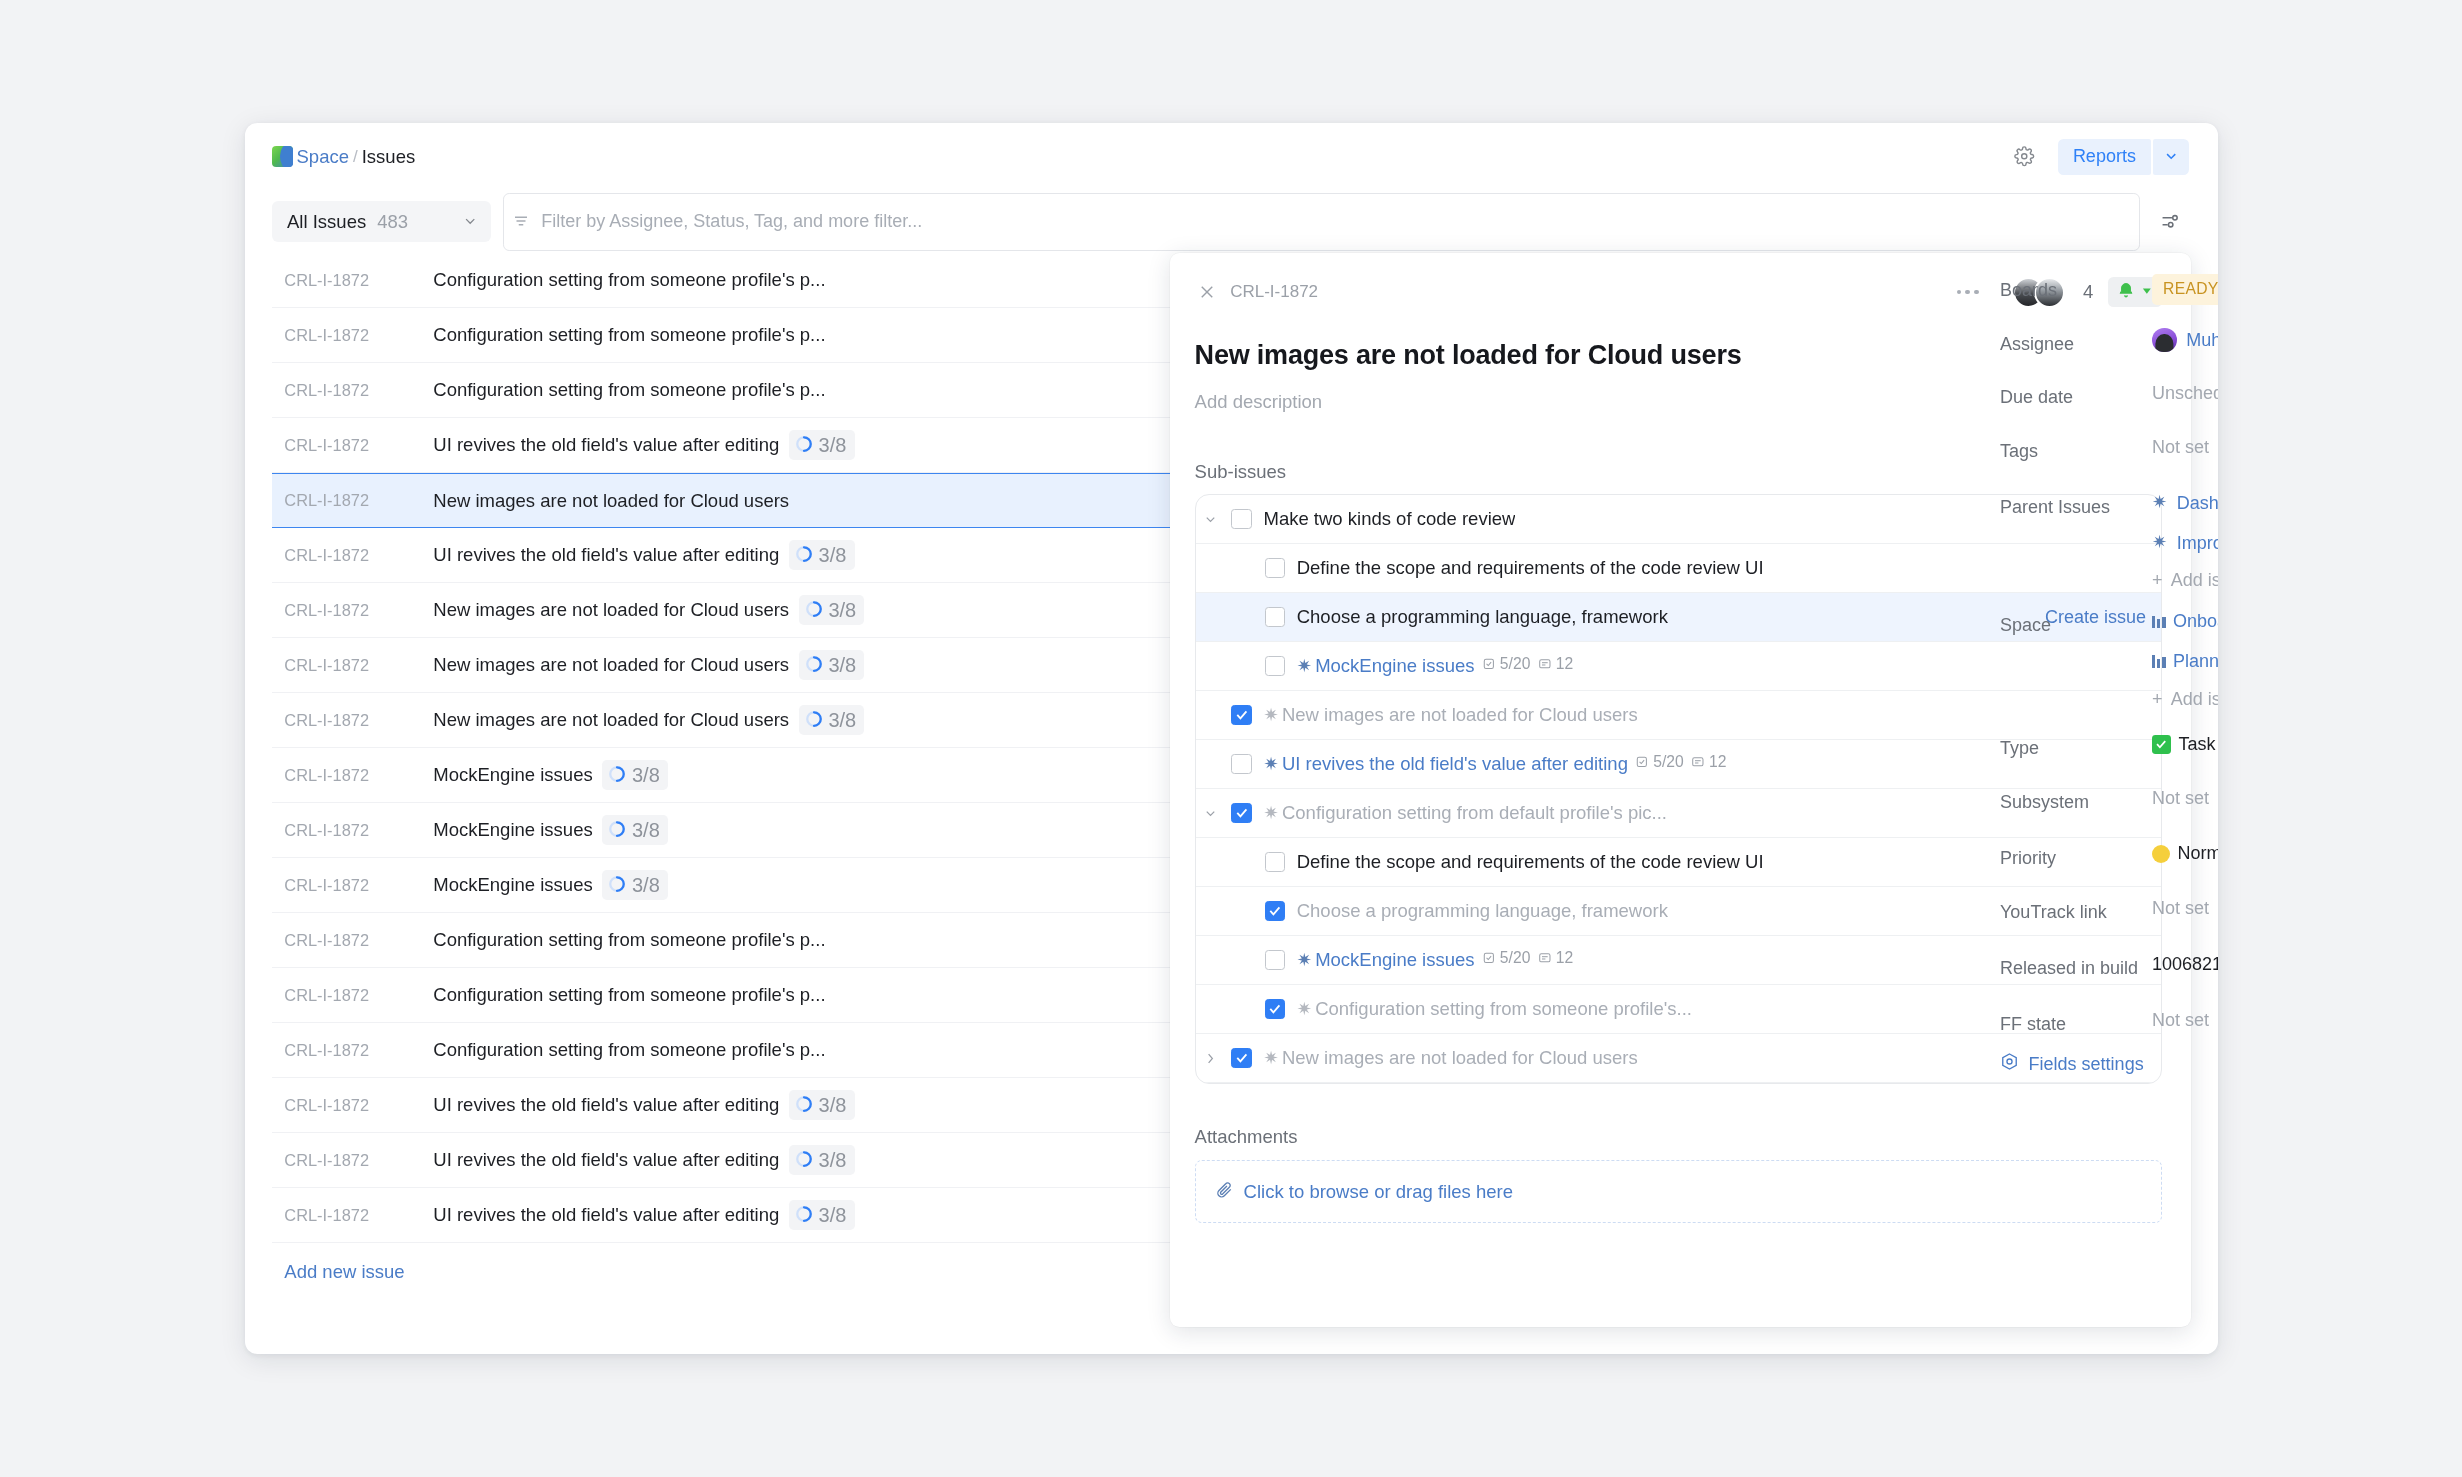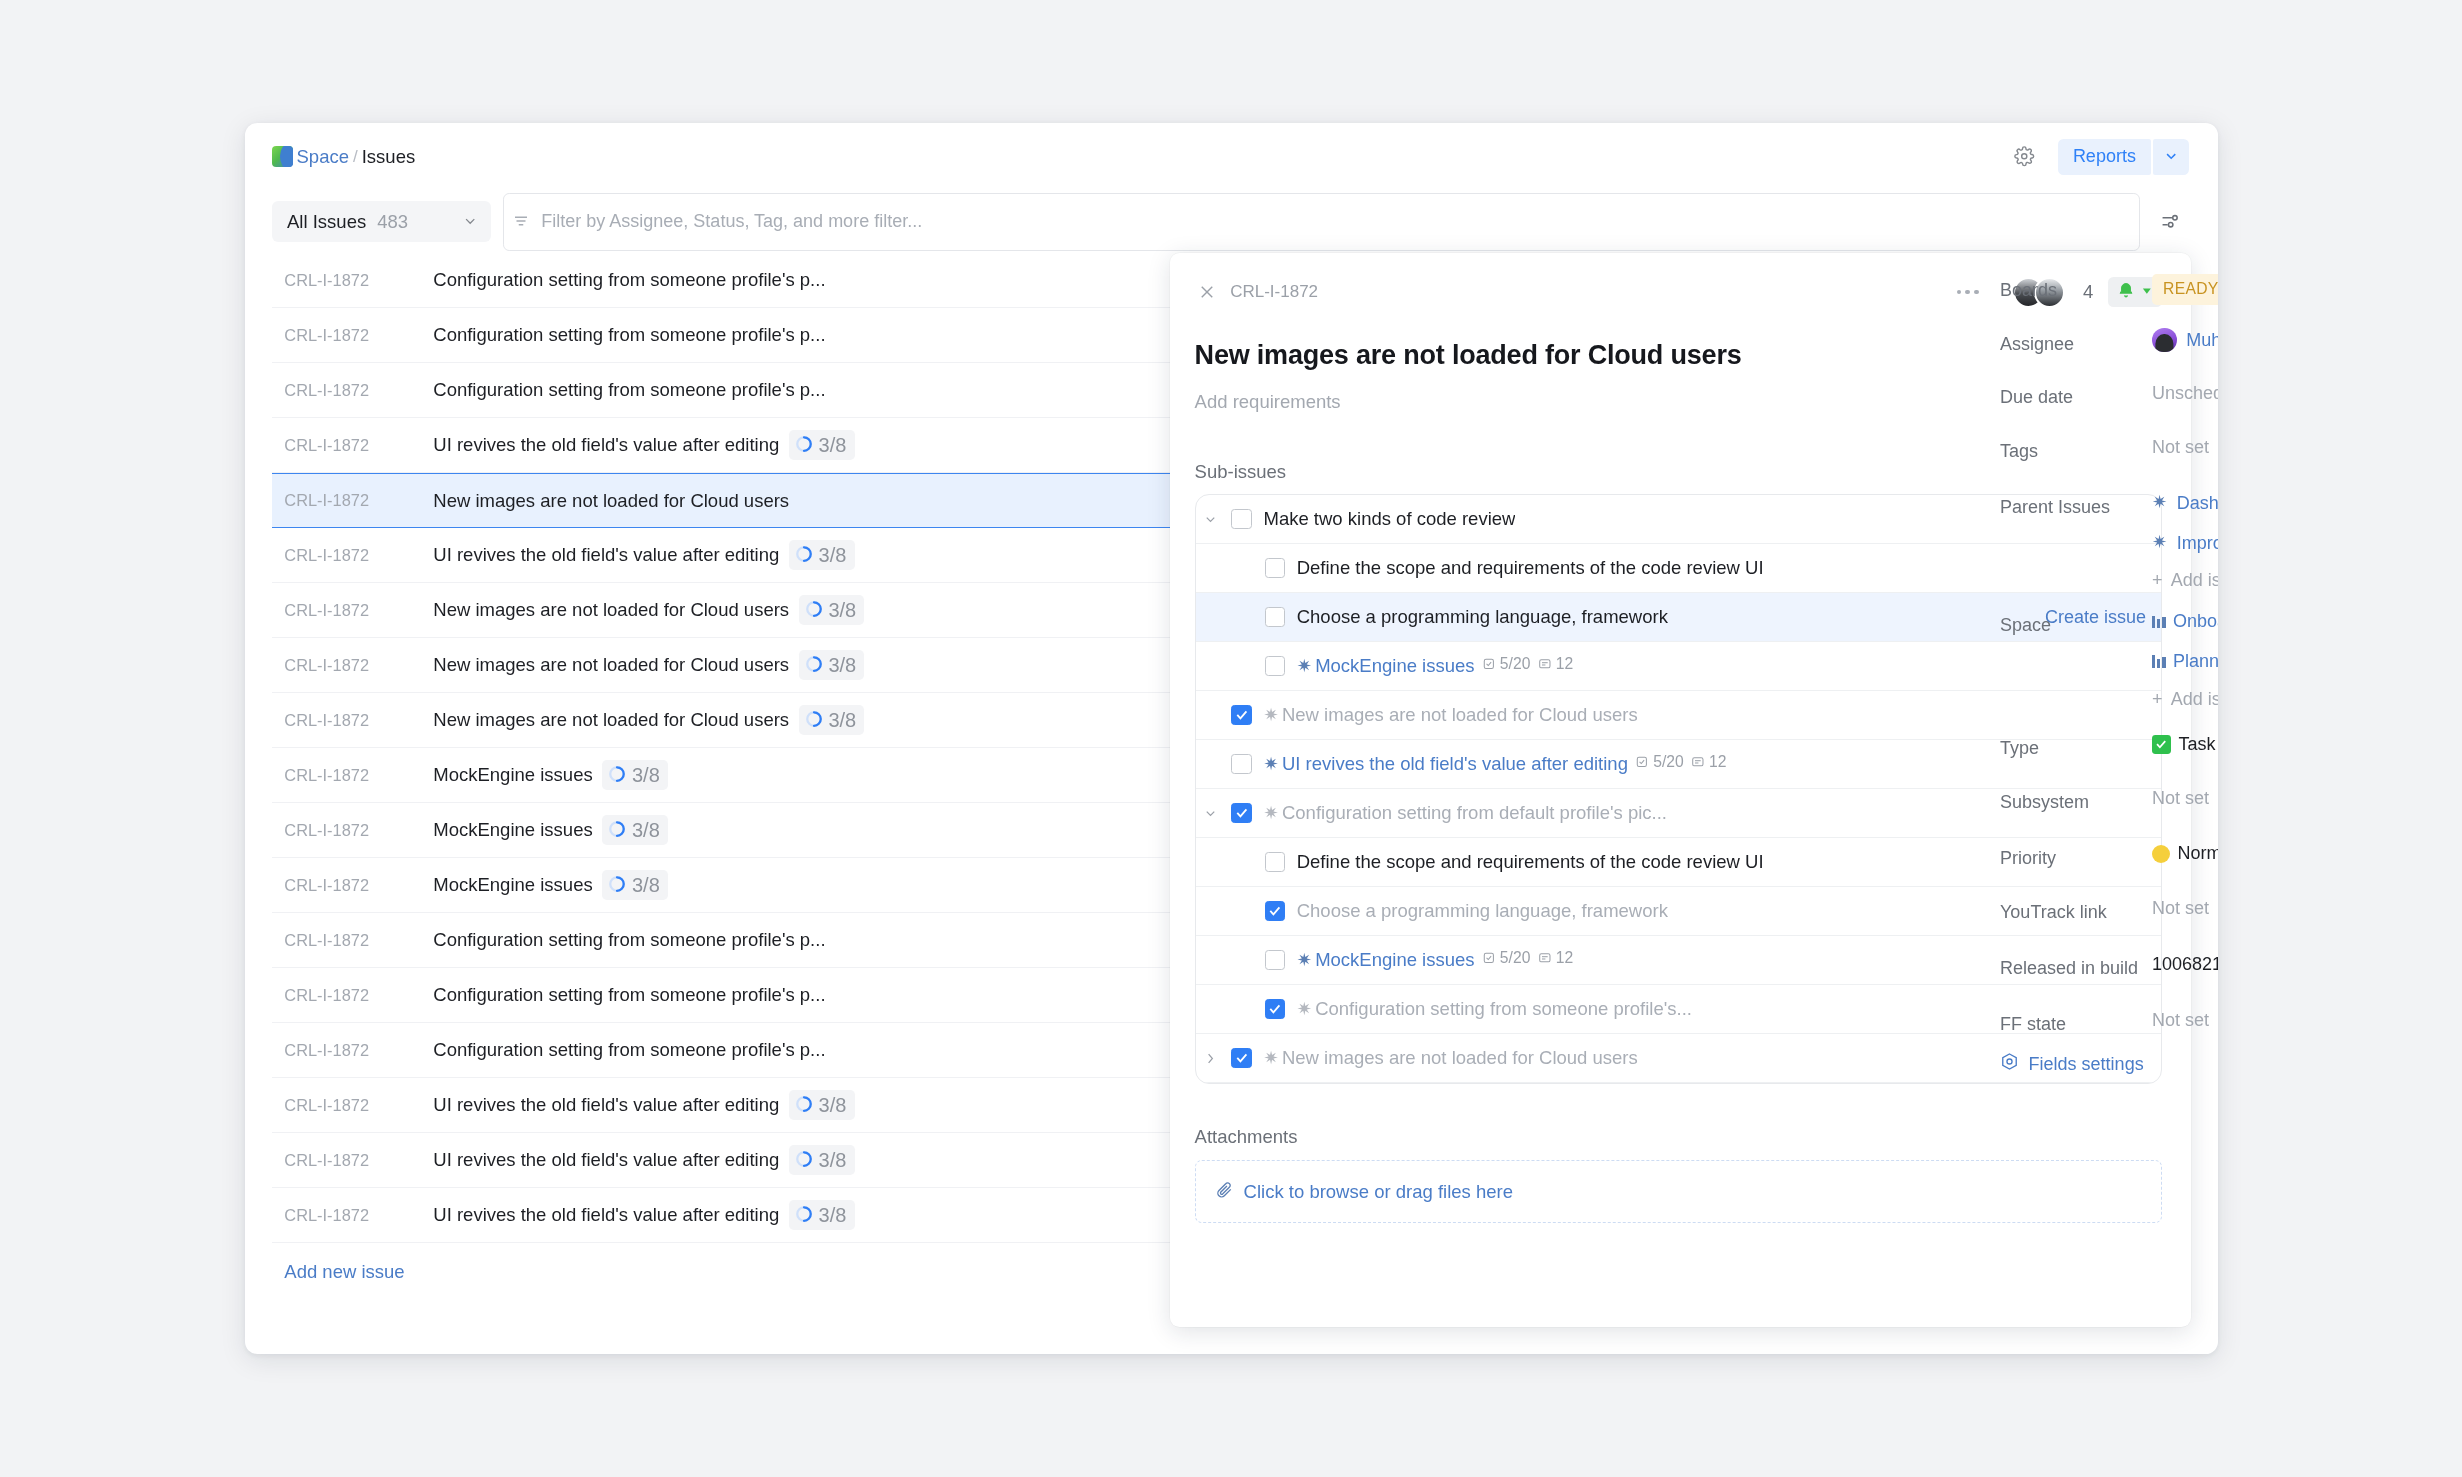--- a/index.html
+++ b/index.html
@@ -475,21 +475,21 @@
             <span>
               <svg width="13.7" height="13.7" viewBox="0 0 24 24" fill="#3ec04c">
                   <polygon points="5,8 19,8 12,17"></polygon>
                 </svg>
             </span>
           </span>
         </div>
       </div>
 
       <h1 class="dc-title">New images are not loaded for Cloud users</h1>
-      <div class="dc-desc">Add requirements</div>
+      <div class="dc-desc">Add description</div>
 
       <div class="sub-label">Sub-issues</div>
       <div class="sub-table">
         <div id="sub-rows">
             <div class="sub-row">
               <span class="chev-cell">
                 <svg width="15" height="15" viewBox="0 0 24 24" fill="none" stroke="#9ba0a8" stroke-width="2">
                   <polyline points="6 9 12 15 18 9"></polyline>
                 </svg>
               </span>

